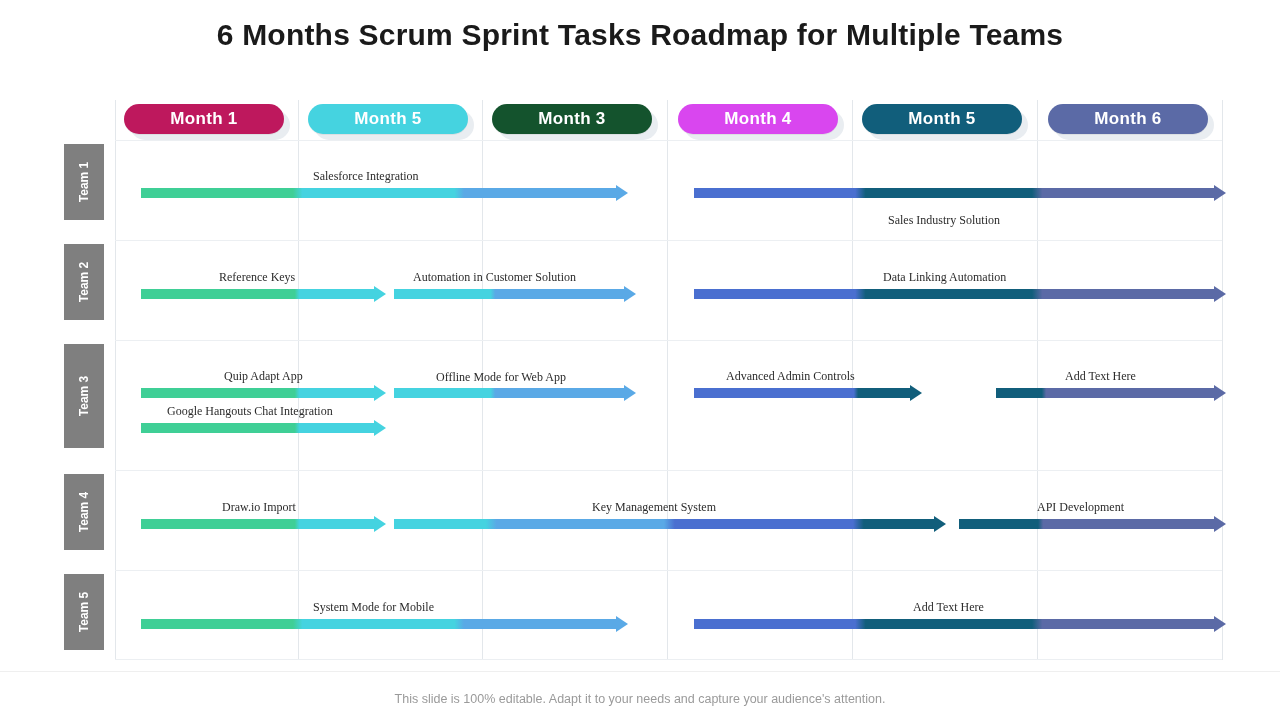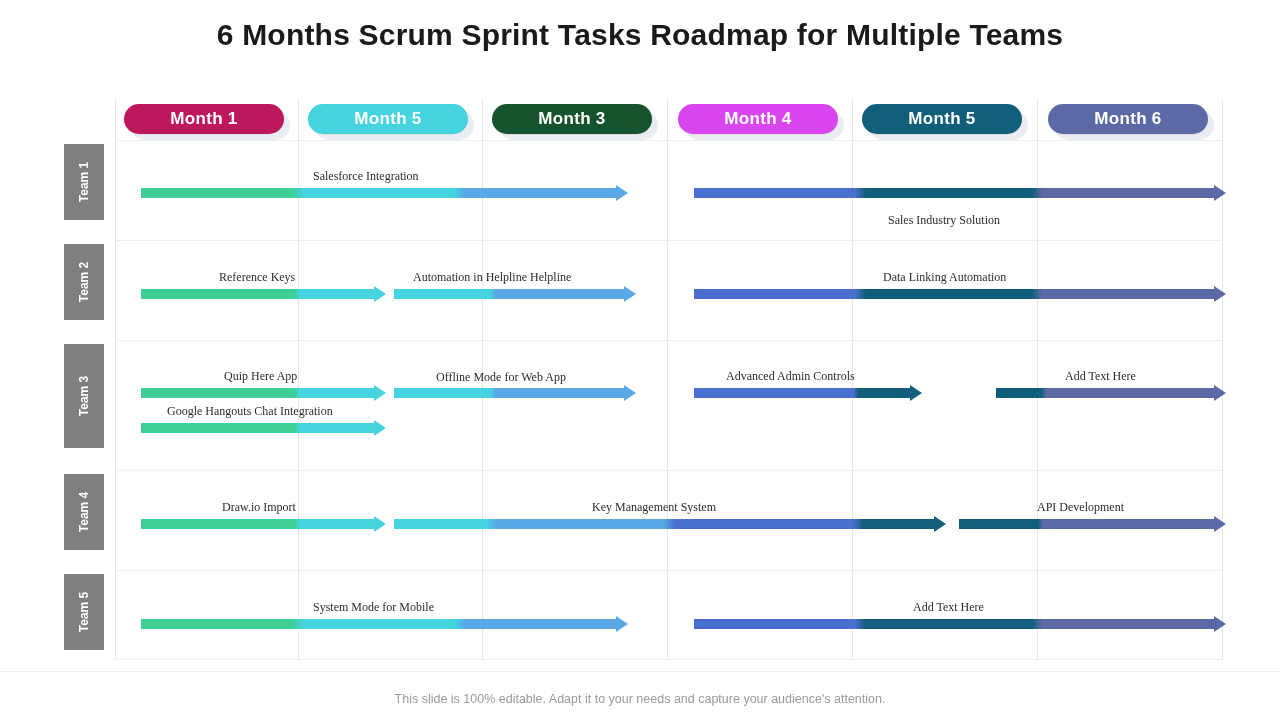--- a/index.html
+++ b/index.html
@@ -113,27 +113,27 @@
     <div class="arrowhead" style="left: 616px; top: 185px; border-left: 12px solid rgb(90, 169, 230);"></div>
     <div class="tasklabel" style="left: 313px; top: 169px;">Salesforce Integration</div>
     <div class="bar" style="left: 694px; top: 188px; width: 520px; background: linear-gradient(90deg, rgb(74, 111, 208) 0%, rgb(74, 111, 208) 31%, rgb(17, 94, 123) 33%, rgb(17, 94, 123) 65%, rgb(91, 106, 166) 67%, rgb(91, 106, 166) 100%);"></div>
     <div class="arrowhead" style="left: 1214px; top: 185px; border-left: 12px solid rgb(91, 106, 166);"></div>
     <div class="tasklabel" style="left: 888px; top: 169px; margin-top: 44px;">Sales Industry Solution</div>
     <div class="bar" style="left: 141px; top: 289px; width: 233px; background: linear-gradient(90deg, rgb(63, 207, 150) 0%, rgb(63, 207, 150) 66%, rgb(69, 211, 224) 68%, rgb(69, 211, 224) 100%);"></div>
     <div class="arrowhead" style="left: 374px; top: 286px; border-left: 12px solid rgb(69, 211, 224);"></div>
     <div class="tasklabel" style="left: 219px; top: 270px;">Reference  Keys</div>
     <div class="bar" style="left: 394px; top: 289px; width: 230px; background: linear-gradient(90deg, rgb(69, 211, 224) 0%, rgb(69, 211, 224) 42%, rgb(90, 169, 230) 44%, rgb(90, 169, 230) 100%);"></div>
     <div class="arrowhead" style="left: 624px; top: 286px; border-left: 12px solid rgb(90, 169, 230);"></div>
-    <div class="tasklabel" style="left: 413px; top: 270px;">Automation in Helpline Helpline</div>
+    <div class="tasklabel" style="left: 413px; top: 270px;">Automation in Customer Solution</div>
     <div class="bar" style="left: 694px; top: 289px; width: 520px; background: linear-gradient(90deg, rgb(74, 111, 208) 0%, rgb(74, 111, 208) 31%, rgb(17, 94, 123) 33%, rgb(17, 94, 123) 65%, rgb(91, 106, 166) 67%, rgb(91, 106, 166) 100%);"></div>
     <div class="arrowhead" style="left: 1214px; top: 286px; border-left: 12px solid rgb(91, 106, 166);"></div>
     <div class="tasklabel" style="left: 883px; top: 270px;">Data Linking Automation</div>
     <div class="bar" style="left: 141px; top: 388px; width: 233px; background: linear-gradient(90deg, rgb(63, 207, 150) 0%, rgb(63, 207, 150) 66%, rgb(69, 211, 224) 68%, rgb(69, 211, 224) 100%);"></div>
     <div class="arrowhead" style="left: 374px; top: 385px; border-left: 12px solid rgb(69, 211, 224);"></div>
-    <div class="tasklabel" style="left: 224px; top: 369px;">Quip Here App</div>
+    <div class="tasklabel" style="left: 224px; top: 369px;">Quip Adapt App</div>
     <div class="bar" style="left: 394px; top: 388px; width: 230px; background: linear-gradient(90deg, rgb(69, 211, 224) 0%, rgb(69, 211, 224) 42%, rgb(90, 169, 230) 44%, rgb(90, 169, 230) 100%);"></div>
     <div class="arrowhead" style="left: 624px; top: 385px; border-left: 12px solid rgb(90, 169, 230);"></div>
     <div class="tasklabel" style="left: 436px; top: 370px;">Offline Mode for Web App</div>
     <div class="bar" style="left: 694px; top: 388px; width: 216px; background: linear-gradient(90deg, rgb(74, 111, 208) 0%, rgb(74, 111, 208) 74%, rgb(17, 94, 123) 76%, rgb(17, 94, 123) 100%);"></div>
     <div class="arrowhead" style="left: 910px; top: 385px; border-left: 12px solid rgb(17, 94, 123);"></div>
     <div class="tasklabel" style="left: 726px; top: 369px;">Advanced  Admin Controls</div>
     <div class="bar" style="left: 996px; top: 388px; width: 218px; background: linear-gradient(90deg, rgb(17, 94, 123) 0%, rgb(17, 94, 123) 21%, rgb(91, 106, 166) 23%, rgb(91, 106, 166) 100%);"></div>
     <div class="arrowhead" style="left: 1214px; top: 385px; border-left: 12px solid rgb(91, 106, 166);"></div>
     <div class="tasklabel" style="left: 1065px; top: 369px;">Add Text Here</div>
     <div class="bar" style="left: 141px; top: 423px; width: 233px; background: linear-gradient(90deg, rgb(63, 207, 150) 0%, rgb(63, 207, 150) 66%, rgb(69, 211, 224) 68%, rgb(69, 211, 224) 100%);"></div>

